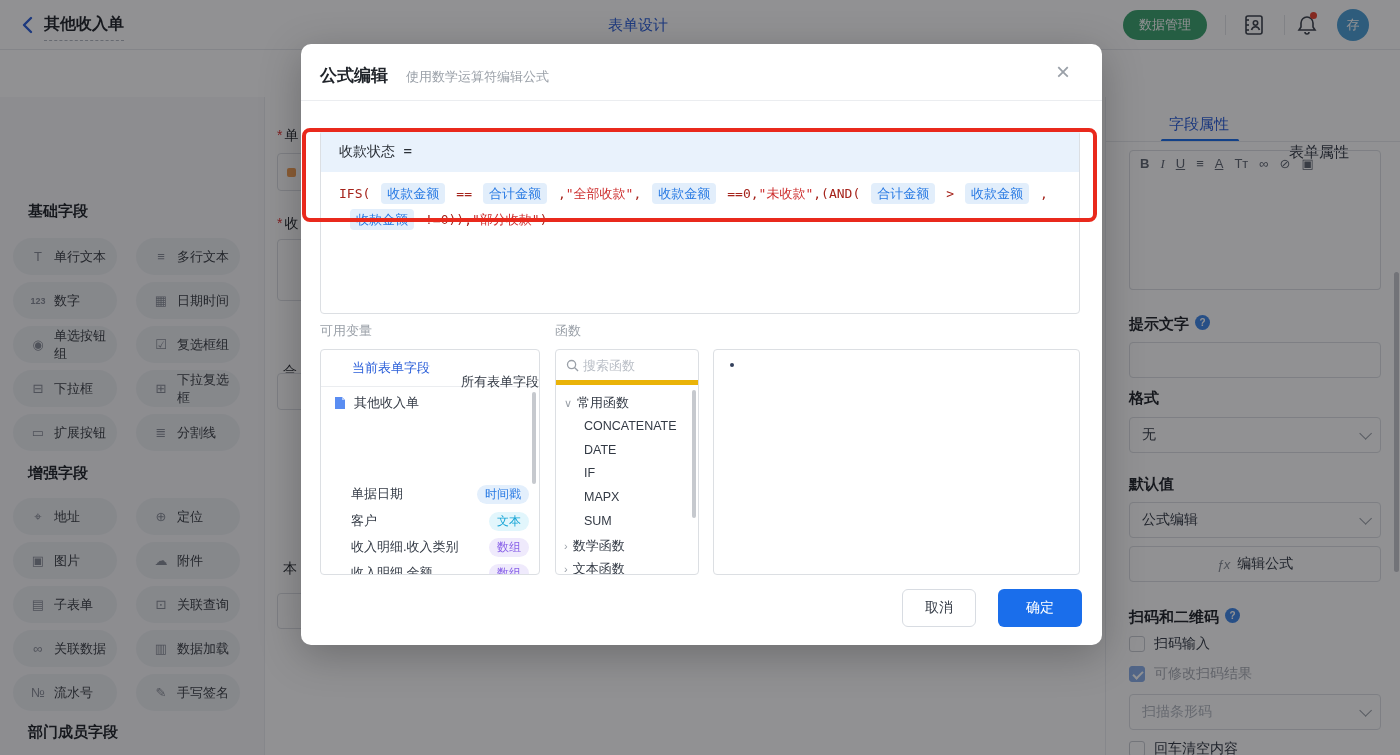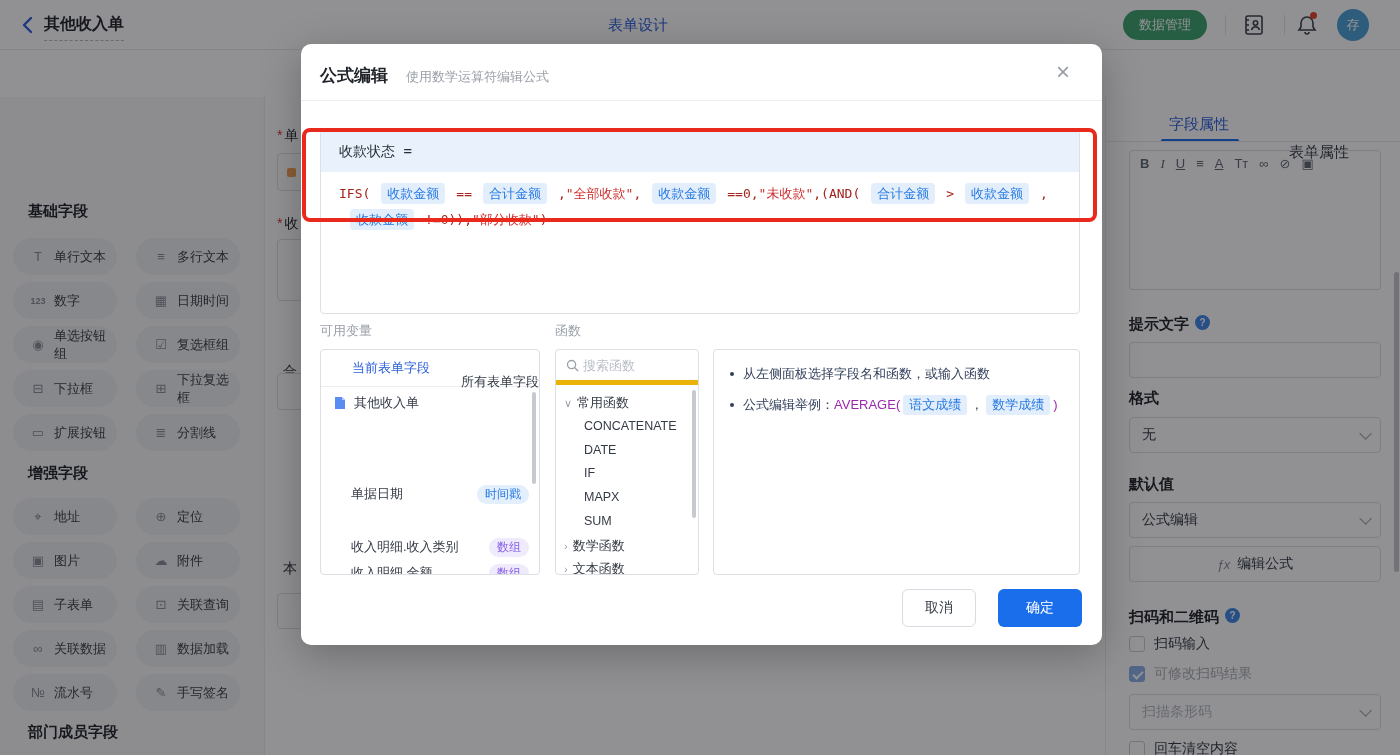--- a/index.html
+++ b/index.html
@@ -362,20 +362,24 @@
             <path d="M2 1h7l3 3v9H2z" fill="#5a8df2"></path>
             <path d="M9 1l3 3H9z" fill="#b9cef8"></path>
           </svg>
         <span>其他收入单</span>
       </div>
 
       <div class="abs vrow" style="top:131px;">
           <span>单据日期</span>
           <span class="badge t-time">时间戳</span>
         </div>
+      <div class="abs vrow" style="top:158px;">
+          <span>客户</span>
+          <span class="badge t-text">文本</span>
+        </div>
       <div class="abs vrow" style="top:184px;">
           <span>收入明细.收入类别</span>
           <span class="badge t-array">数组</span>
         </div>
       <div class="abs vrow" style="top:210px;">
           <span>收入明细.金额</span>
           <span class="badge t-array">数组</span>
         </div>
 
       <div class="abs thumb" style="left:211px; top:42px; width:4px; height:92px;"></div>
@@ -406,27 +410,20 @@
       <div class="abs fgroup" style="top:210px;">
           <span class="ch">›</span>
           <span>文本函数</span>
         </div>
       <div class="abs thumb" style="left:136px; top:40px; width:4px; height:128px;"></div>
     </div>
 
     <div class="abs tipbox">
       <div class="tip-line">
         <span class="dot"></span>
-        <span>从左侧面板选择字段名和函数，或输入函数</span>
-      </div>
-      <div class="tip-line">
-        <span class="dot"></span>
-        <span>
-          <span>公式编辑举例：</span><span class="purple">AVERAGE(</span><span class="chip">语文成绩</span><span>，</span><span class="chip">数学成绩</span><span class="purple">)</span>
-        </span>
       </div>
     </div>
 
     <div class="abs btn-cancel">取消</div>
     <div class="abs btn-ok">确定</div>
   </div>
 
   <div class="abs red-rect"></div>
 
 </div>

